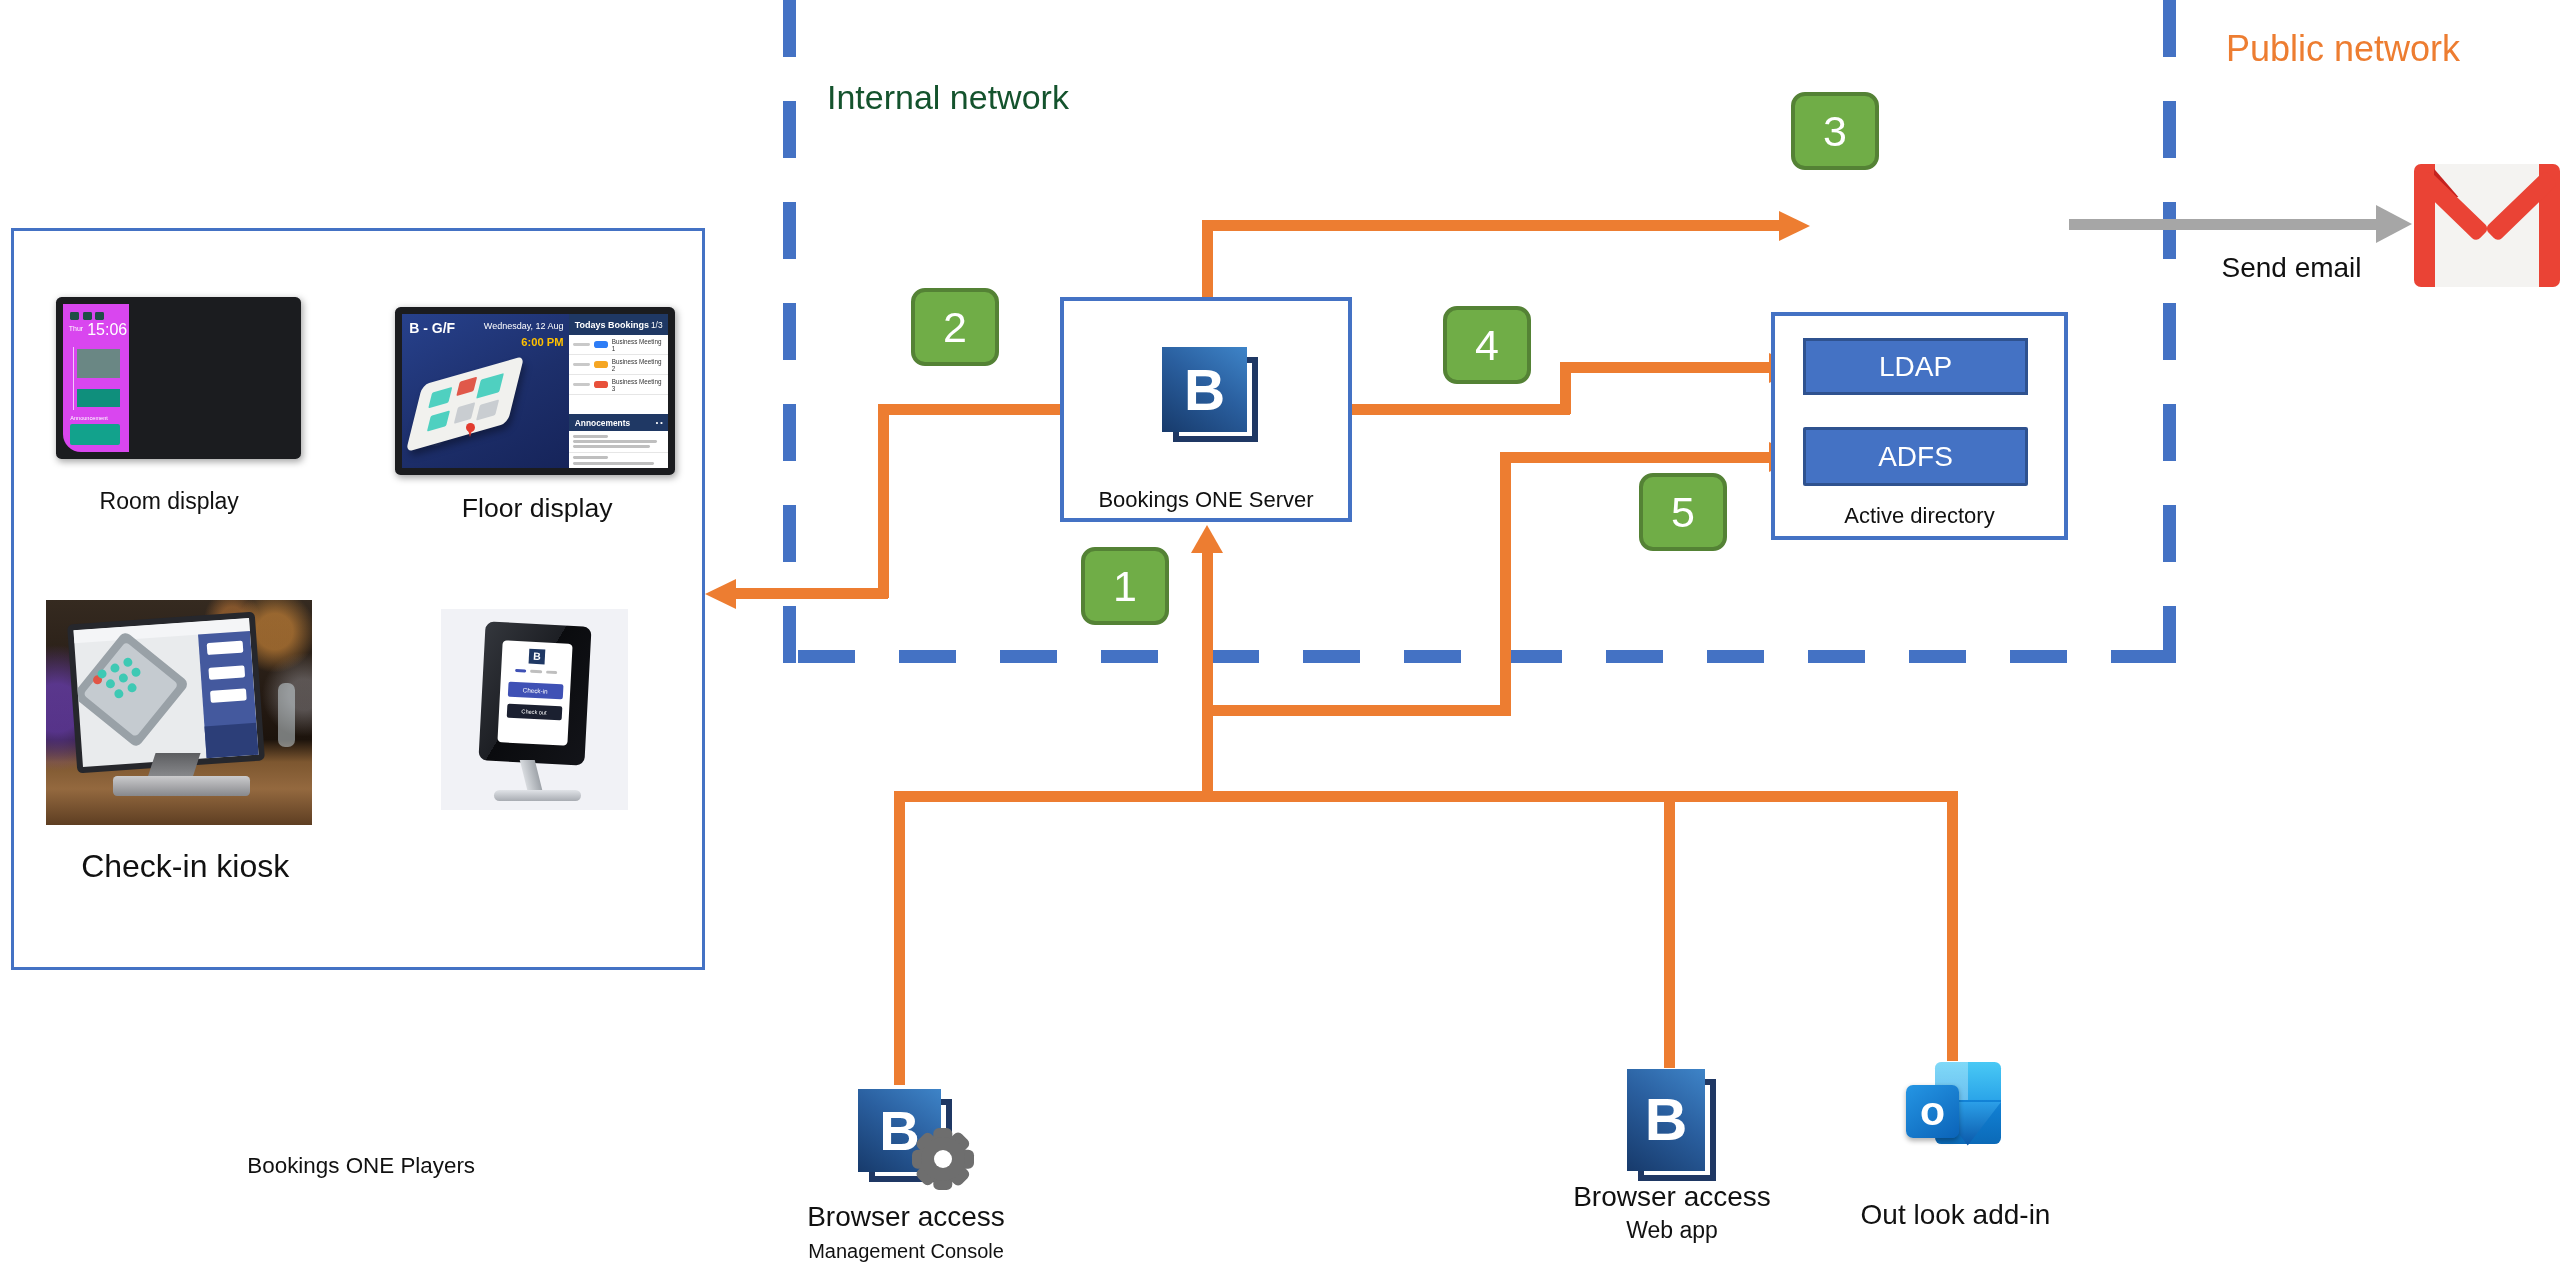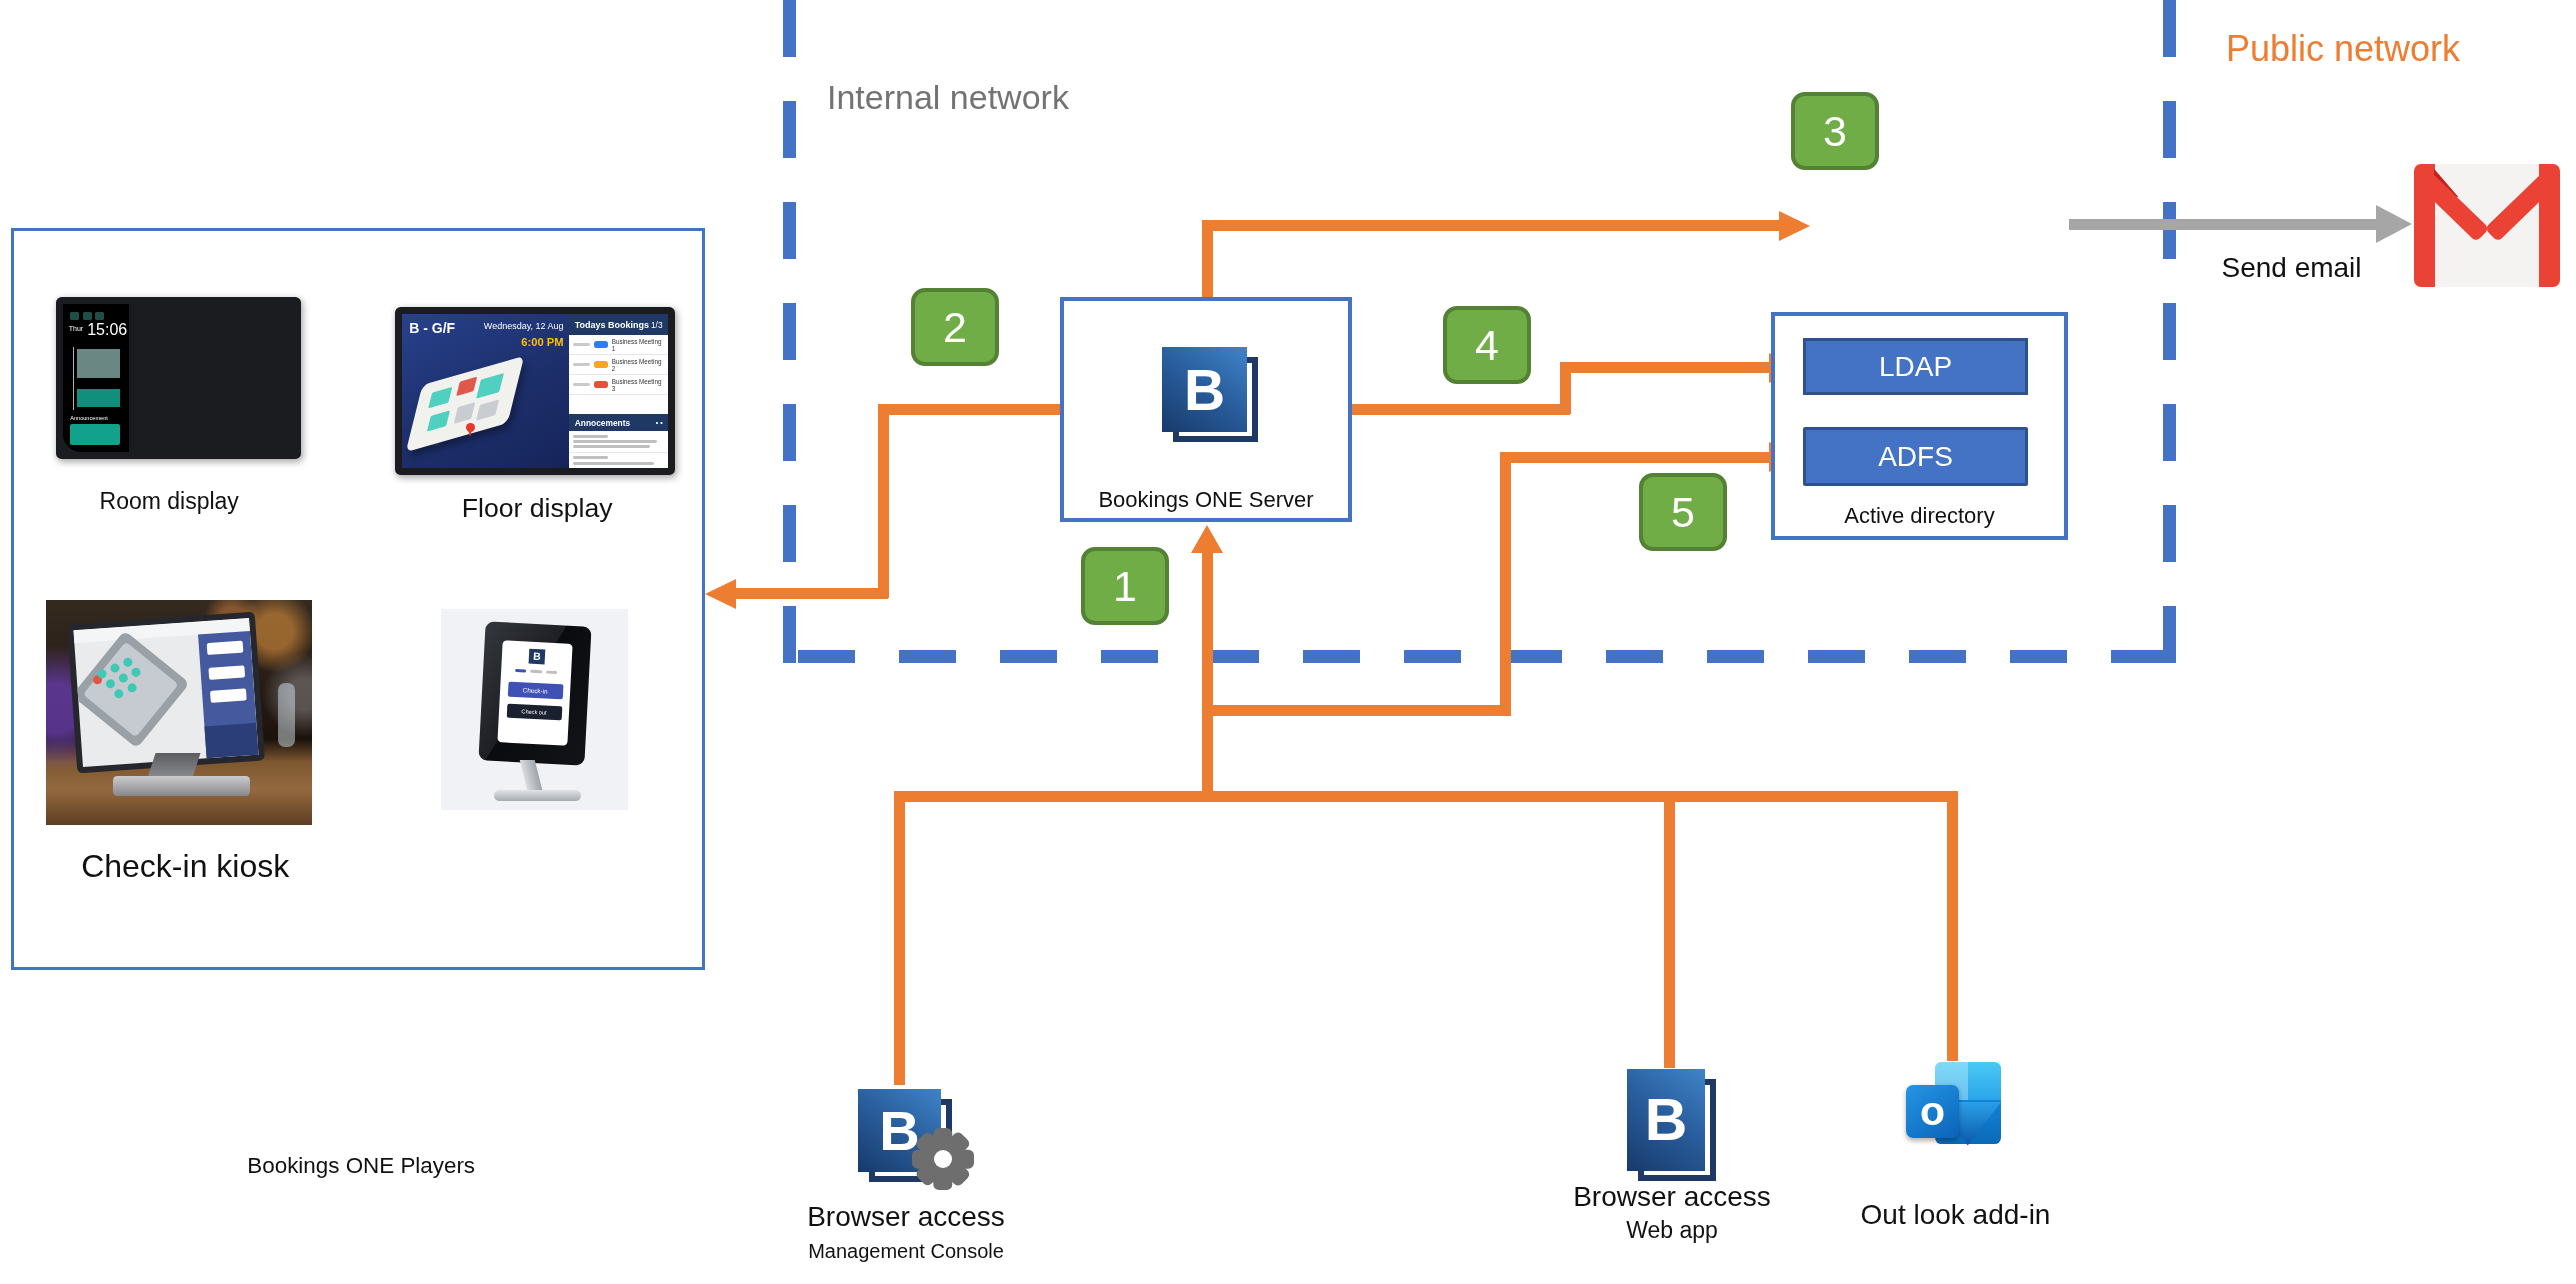--- a/index.html
+++ b/index.html
@@ -52,21 +52,21 @@
   .gm-diag{position:absolute;top:5.6px;width:84px;height:19px;background:#ea4335;}
   .gm-fold{position:absolute;left:19.6px;top:4.2px;width:25px;height:29px;background:#c5221f;clip-path:polygon(0 0,100% 100%,0 100%);}
   
   .monitor{position:absolute;background:#1b1c1f;border-radius:5.6px;padding:7px;box-sizing:border-box;
            box-shadow:1.4px 2.8px 7px rgba(0,0,0,0.35);}
   .screen{position:relative;width:100%;height:100%;overflow:hidden;display:flex;}
   
   .rd-photo{position:relative;flex:1;background:linear-gradient(160deg,#6a6b72 0%,#4c4d53 35%,#323338 65%,#222326 100%);}
   .rd-table{position:absolute;left:34%;top:58%;width:70%;height:40%;background:#cfd1d2;border-radius:50%;
             transform:rotate(-14deg);opacity:0.85;}
-  .rd-panel{position:relative;width:66px;background:#000000;border-radius:0 0 0 18px;}
+  .rd-panel{position:relative;width:66px;background:#d946ef;border-radius:0 0 0 18px;}
   .rd-chip{display:inline-block;width:9px;height:7.7px;background:#1f4e46;border-radius:1.4px;margin-right:3.5px;}
   .rd-pill{position:absolute;border-radius:6.3px;font-size:5.6px;color:#fff;display:flex;align-items:center;justify-content:center;}
   
   .fd-main{position:relative;flex:1;background:
            radial-gradient(circle at 20% 80%, rgba(255,255,255,0.06) 0 8.4px, transparent 9px),
            linear-gradient(150deg,#27418c 0%,#1d2f6b 55%,#16245a 100%);}
   .fd-right{position:relative;width:99px;background:#fff;display:flex;flex-direction:column;}
   .fd-head{background:#1f3864;color:#fff;display:flex;justify-content:space-between;align-items:center;
            padding:0 5.6px;height:21px;font-weight:bold;}
   .fd-row{display:flex;align-items:center;border-bottom:0.7px solid #e6e6e6;height:19px;padding:0 3.5px;}
@@ -112,21 +112,21 @@
 </style>
 </head>
 <body>
 
 <div id="canvas">
 
   <div class="dash-v" style="left:783px;top:0;height:663px;"></div>
   <div class="dash-v" style="left:2163px;top:0;height:663px;"></div>
   <div class="dash-h" style="left:798px;top:650px;width:1366px;"></div>
 
-  <div class="zone-label" style="left:827px;top:78px;color:#737373;">Internal network</div>
+  <div class="zone-label" style="left:827px;top:78px;color:#14532d;">Internal network</div>
   <div class="zone-label" style="left:2226px;top:28px;color:#ED7D31;font-size:36px;">Public network</div>
 
   <div class="oh" style="left:878px;top:404px;width:183px;"></div>
   <div class="ov" style="left:878px;top:404px;height:194px;"></div>
   <div class="oh" style="left:733px;top:588px;width:155px;"></div>
   <div class="tri tri-l" style="left:705px;top:579px;"></div>
 
   <div class="ov" style="left:1202px;top:220px;height:78px;"></div>
   <div class="oh" style="left:1202px;top:220px;width:579px;"></div>
   <div class="tri tri-r" style="left:1779px;top:211px;"></div>

